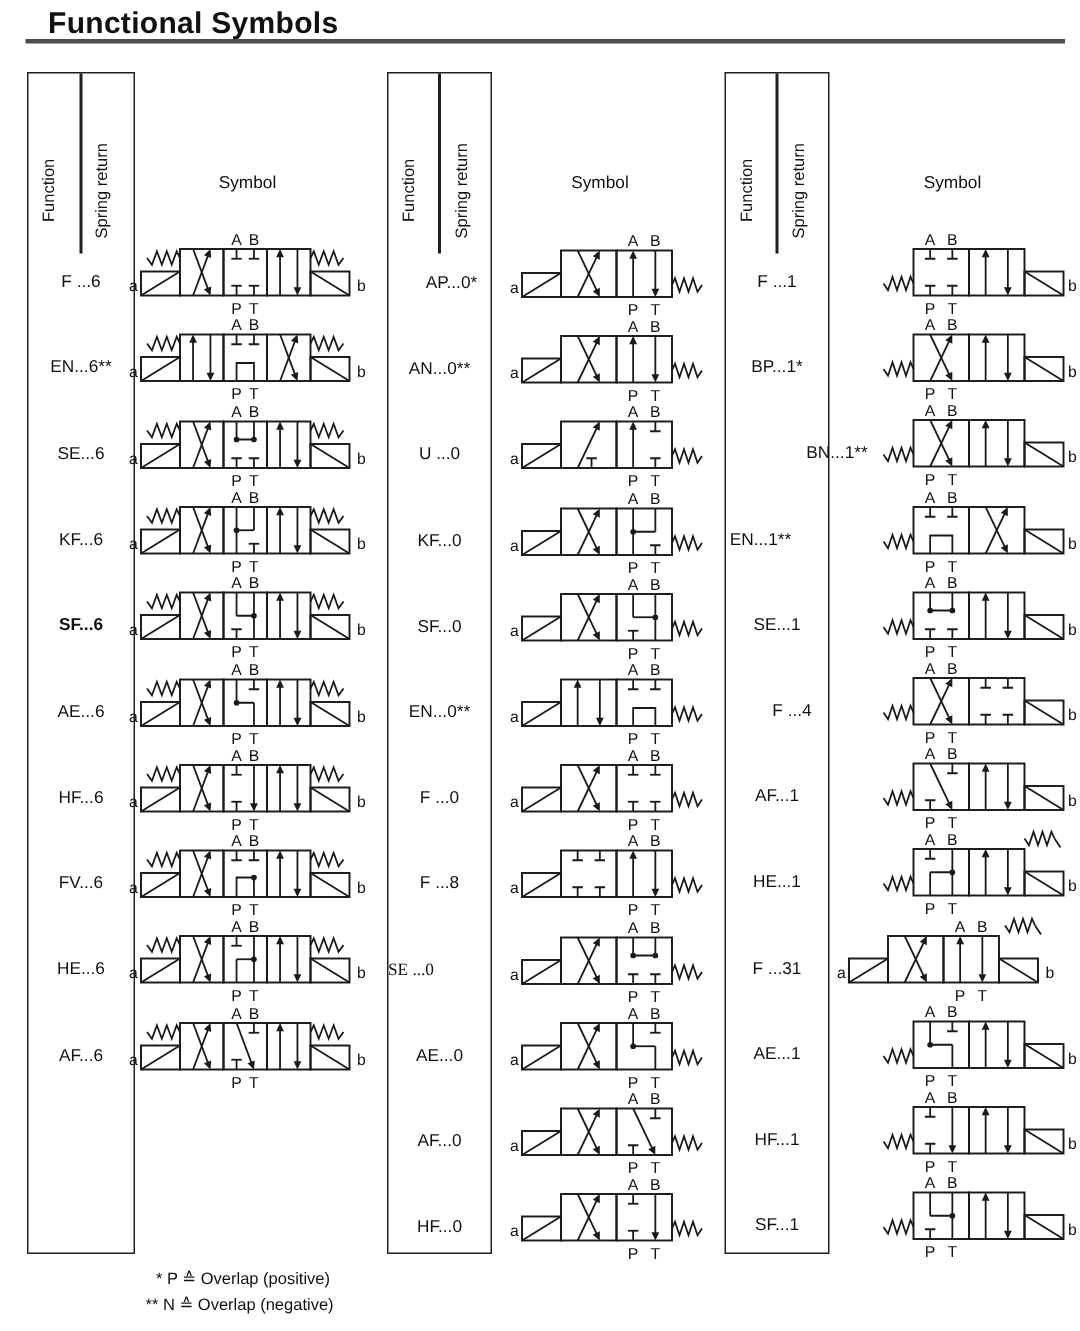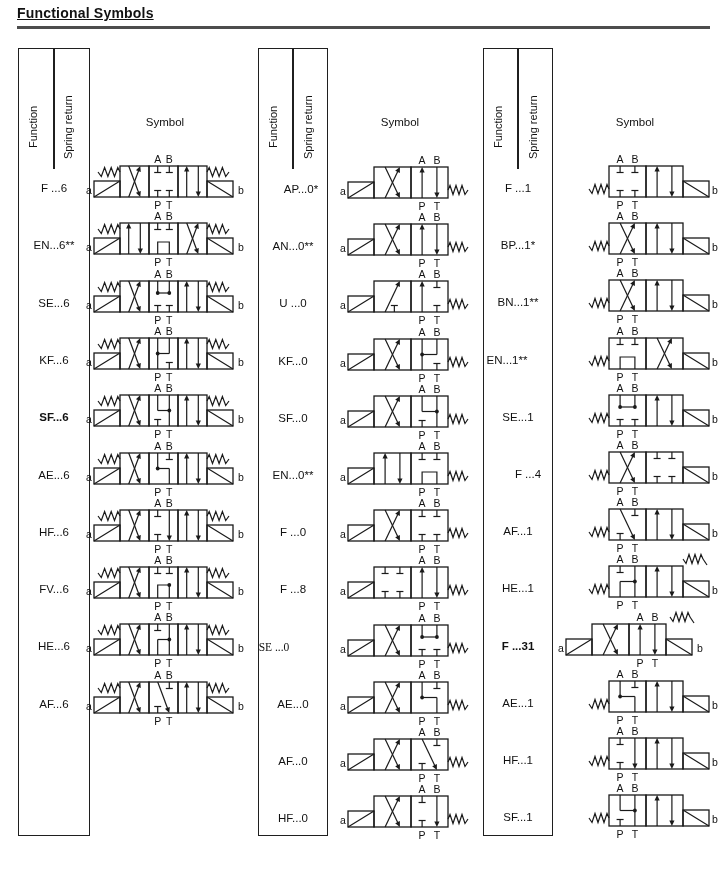--- a/index.html
+++ b/index.html
@@ -1,18 +1,18 @@
 <!DOCTYPE html>
 <html><head>
 <meta charset="utf-8">
 <style>
   html,body{margin:0;padding:0;background:#fff;}
   .page{position:relative;width:720px;height:887px;background:#ffffff;
         font-family:"Liberation Sans",sans-serif;color:#111;overflow:hidden;}
-  .title{position:absolute;left:17px;top:5px;font-size:14px;font-weight:bold;letter-spacing:.2px;text-decoration:underline;}
+  .title{position:absolute;left:32px;top:5px;font-size:20px;font-weight:bold;letter-spacing:.2px;}
   .rule{position:absolute;left:17px;top:26px;width:693px;height:3px;background:#4d4d4d;}
   .hdrbox{position:absolute;top:48px;height:788px;border:1.4px solid #1f1f1f;box-sizing:border-box;background:#fff;}
   .divider{position:absolute;left:calc(50% - .7px);top:0;width:1.4px;height:120px;background:#1f1f1f;}
   .vlabel{position:absolute;top:14px;height:128px;writing-mode:vertical-rl;transform:rotate(180deg);
           font-size:11px;text-align:center;white-space:nowrap;}
   .vlabel.fn{left:8px;}
   .vlabel.sr{left:43px;}
   .symhdr{position:absolute;top:116px;font-size:11.5px;text-align:center;}
   .code{position:absolute;font-size:11.5px;text-align:center;white-space:nowrap;}
   .valve{position:absolute;}
@@ -40,20 +40,24 @@
   </div>
   <div class="symhdr" style="left:340px;width:120px;">Symbol</div>
 
   <div class="hdrbox" style="left:483px;width:70px;">
     <div class="divider"></div>
     <div class="vlabel fn">Function</div>
     <div class="vlabel sr">Spring return</div>
   </div>
   <div class="symhdr" style="left:575px;width:120px;">Symbol</div>
 
+  <div class="footer">
+    <div class="l1">* P ≙ Overlap (positive)</div>
+    <div class="l2">** N ≙ Overlap (negative)</div>
+  </div>
 <div class="code" style="left: 18px; width: 72px; top: 182px;">F ...6</div>
     <svg class="valve" width="164" height="62" viewBox="0 0 164 62" style="left: 84px; top: 150px;">
       <g>
         <rect x="36" y="16" width="29" height="31" fill="none" stroke="#1a1a1a" stroke-width="1.3"></rect>
         <line x1="44.7" y1="47" x2="54.722924738427565" y2="20.21459768178841" stroke="#1a1a1a" stroke-width="1.2"></line>
         <polygon points="56.3,16 56.80756445200032,22.062373984427683 51.937362686378165,20.239975904388427" fill="#1a1a1a" stroke="none"></polygon>
         <line x1="44.7" y1="16" x2="54.722924738427565" y2="42.78540231821159" stroke="#1a1a1a" stroke-width="1.2"></line>
         <polygon points="56.3,47 51.937362686378165,42.76002409561158 56.80756445200032,40.93762601557231" fill="#1a1a1a" stroke="none"></polygon>
         <rect x="65" y="16" width="29" height="31" fill="none" stroke="#1a1a1a" stroke-width="1.3"></rect>
         <line x1="73.7" y1="16" x2="73.7" y2="22.5" stroke="#1a1a1a" stroke-width="1.2"></line>
@@ -920,21 +924,21 @@
         <line x1="104" y1="31" x2="130" y2="47" stroke="#1a1a1a" stroke-width="1.2"></line>
         <text x="136" y="44" text-anchor="middle" font-size="10.5" fill="#111111" font-family="Liberation Sans, sans-serif">b</text>
       </g>
       <g>
         <text x="41.1" y="13" text-anchor="middle" font-size="10.5" fill="#111111" font-family="Liberation Sans, sans-serif">A</text>
         <text x="55.9" y="13" text-anchor="middle" font-size="10.5" fill="#111111" font-family="Liberation Sans, sans-serif">B</text>
         <text x="41.1" y="59" text-anchor="middle" font-size="10.5" fill="#111111" font-family="Liberation Sans, sans-serif">P</text>
         <text x="55.9" y="59" text-anchor="middle" font-size="10.5" fill="#111111" font-family="Liberation Sans, sans-serif">T</text>
       </g>
     </svg>
-    <div class="code" style="left: 483px; width: 70px; top: 296.4px;">BN...1**</div>
+    <div class="code" style="left: 483px; width: 70px; top: 296.4px; padding-left: 40px;">BN...1**</div>
     <svg class="valve" width="146" height="62" viewBox="0 0 146 62" style="left: 579px; top: 264.4px;">
       <g>
         <rect x="30" y="16" width="37" height="31" fill="none" stroke="#1a1a1a" stroke-width="1.3"></rect>
         <line x1="41.1" y1="47" x2="53.96123190276494" y2="20.060933176641" stroke="#1a1a1a" stroke-width="1.2"></line>
         <polygon points="55.9,16 55.87671149432751,22.083539894297033 51.184077601320126,19.84318564860319" fill="#1a1a1a" stroke="none"></polygon>
         <line x1="41.1" y1="16" x2="53.96123190276494" y2="42.939066823359006" stroke="#1a1a1a" stroke-width="1.2"></line>
         <polygon points="55.9,47 51.184077601320126,43.15681435139682 55.87671149432751,40.91646010570297" fill="#1a1a1a" stroke="none"></polygon>
         <rect x="67" y="16" width="37" height="31" fill="none" stroke="#1a1a1a" stroke-width="1.3"></rect>
         <line x1="78.1" y1="47" x2="78.1" y2="20.5" stroke="#1a1a1a" stroke-width="1.2"></line>
         <polygon points="78.1,16 80.69999999999999,21.5 75.5,21.5" fill="#1a1a1a" stroke="none"></polygon>
@@ -1112,21 +1116,21 @@
         <polyline points="124,9 122,4.5 119,13.5 116,4.5 113,13.5 110,4.5 107,13.5 104,9" fill="none" stroke="#1a1a1a" stroke-width="1.2"></polyline>
         <line x1="124" y1="9" x2="128" y2="15" stroke="#1a1a1a" stroke-width="1.2"></line>
       </g>
       <g>
         <text x="41.1" y="13" text-anchor="middle" font-size="10.5" fill="#111111" font-family="Liberation Sans, sans-serif">A</text>
         <text x="55.9" y="13" text-anchor="middle" font-size="10.5" fill="#111111" font-family="Liberation Sans, sans-serif">B</text>
         <text x="41.1" y="59" text-anchor="middle" font-size="10.5" fill="#111111" font-family="Liberation Sans, sans-serif">P</text>
         <text x="55.9" y="59" text-anchor="middle" font-size="10.5" fill="#111111" font-family="Liberation Sans, sans-serif">T</text>
       </g>
     </svg>
-    <div class="code" style="left: 483px; width: 70px; top: 639.6px; font-weight: bold;">F ...31</div>
+    <div class="code" style="left: 483px; width: 70px; top: 639.6px;">F ...31</div>
     <svg class="valve" width="152" height="62" viewBox="0 0 152 62" style="left: 556px; top: 607.6px;">
       <g>
         <rect x="36" y="16" width="37" height="31" fill="none" stroke="#1a1a1a" stroke-width="1.3"></rect>
         <line x1="47.1" y1="47" x2="59.96123190276494" y2="20.060933176641" stroke="#1a1a1a" stroke-width="1.2"></line>
         <polygon points="61.9,16 61.87671149432751,22.083539894297033 57.184077601320126,19.84318564860319" fill="#1a1a1a" stroke="none"></polygon>
         <line x1="47.1" y1="16" x2="59.96123190276494" y2="42.939066823359006" stroke="#1a1a1a" stroke-width="1.2"></line>
         <polygon points="61.9,47 57.184077601320126,43.15681435139682 61.87671149432751,40.91646010570297" fill="#1a1a1a" stroke="none"></polygon>
         <rect x="73" y="16" width="37" height="31" fill="none" stroke="#1a1a1a" stroke-width="1.3"></rect>
         <line x1="84.1" y1="47" x2="84.1" y2="20.5" stroke="#1a1a1a" stroke-width="1.2"></line>
         <polygon points="84.1,16 86.69999999999999,21.5 81.5,21.5" fill="#1a1a1a" stroke="none"></polygon>

